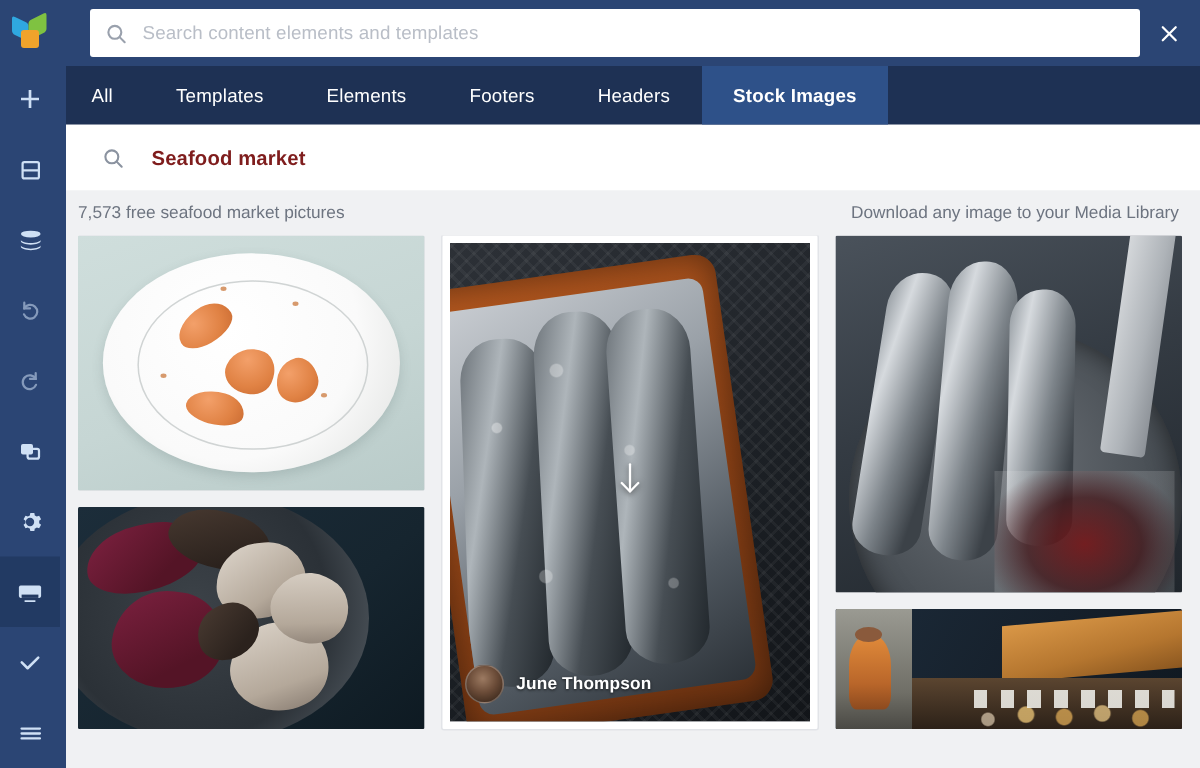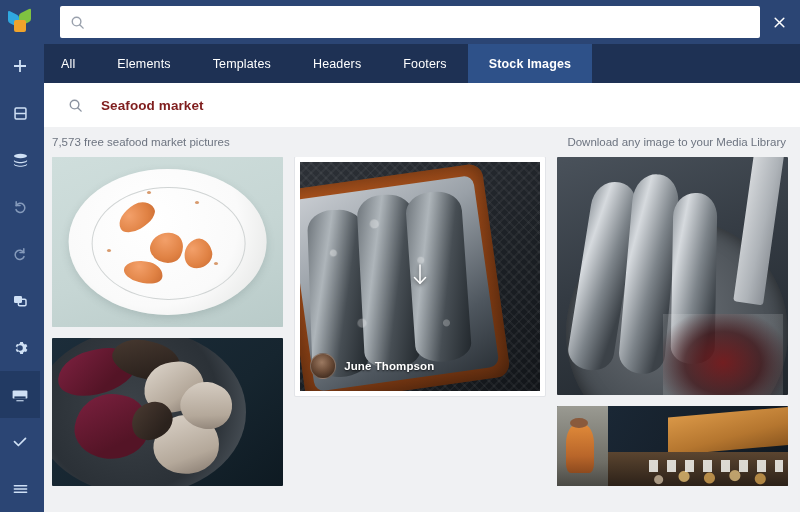--- a/index.html
+++ b/index.html
@@ -501,34 +501,35 @@
     <div class="edge-strip"></div>
 
     <div class="topbar">
       <div class="topbar-search">
         <span class="s-icon">
           <svg width="15" height="15" viewBox="0 0 16 16" fill="none" stroke="currentColor" stroke-width="1.5">
             <circle cx="7" cy="7" r="4.6"></circle>
               <path d="M10.4 10.4 L14 14" stroke-linecap="round"></path>
           </svg>
         </span>
+        <span class="s-text">Search content elements and templates</span>
       </div>
       <div class="close-btn">
         <svg width="15" height="15" viewBox="0 0 16 16" fill="none" stroke="currentColor" stroke-width="1.6" stroke-linecap="round">
           <path d="M3.4 3.4 L12.6 12.6 M12.6 3.4 L3.4 12.6"></path>
         </svg>
       </div>
     </div>
 
     <div class="tabs">
       <div class="tab">All</div>
+      <div class="tab">Templates</div>
       <div class="tab">Elements</div>
-      <div class="tab">Templates</div>
+      <div class="tab">Footers</div>
       <div class="tab">Headers</div>
-      <div class="tab">Footers</div>
       <div class="tab active">Stock Images</div>
     </div>
 
     <div class="inner-search-wrap">
       <span class="ic">
         <svg width="15" height="15" viewBox="0 0 16 16" fill="none" stroke="currentColor" stroke-width="1.5">
           <circle cx="7" cy="7" r="4.6"></circle>
             <path d="M10.4 10.4 L14 14" stroke-linecap="round"></path>
         </svg>
       </span>
@@ -564,21 +565,21 @@
             <div class="mussel m-dark" style="left:26%; top:2%;  width:30%; height:26%; transform:rotate(16deg)"></div>
             <div class="mussel m-white" style="left:40%; top:16%; width:26%; height:34%; transform:rotate(-6deg)"></div>
             <div class="mussel m-white" style="left:44%; top:52%; width:28%; height:40%; transform:rotate(10deg)"></div>
             <div class="mussel m-white" style="left:56%; top:30%; width:22%; height:32%; transform:rotate(28deg)"></div>
             <div class="mussel m-dark" style="left:34%; top:44%; width:18%; height:24%; transform:rotate(-22deg)"></div>
           </div>
         </div>
       </div>
 
       <div class="col col-mid">
-        <div class="card framed" style="height:239px">
+        <div class="card framed" style="height:329px">
           <div class="photo p-icefish">
             <div class="net-bg"></div>
             <div class="tray">
               <div class="tray-inner">
                 <div class="fishrow f1"></div>
                 <div class="fishrow f2"></div>
                 <div class="fishrow f3"></div>
                 <div class="icebits"></div>
               </div>
             </div>

